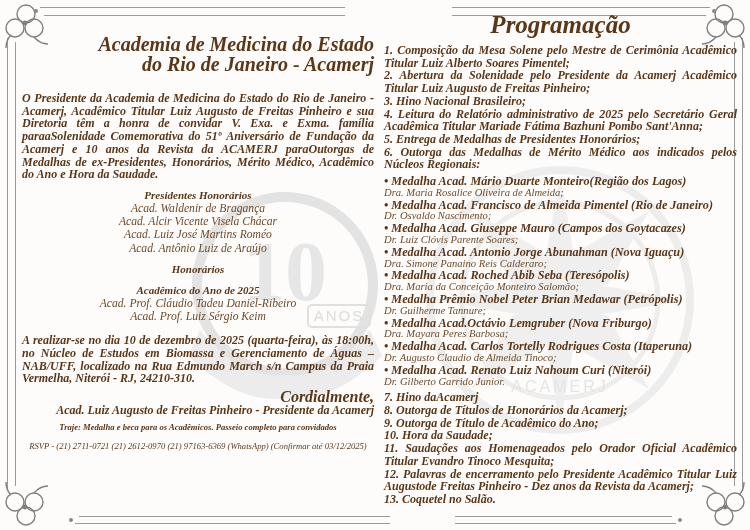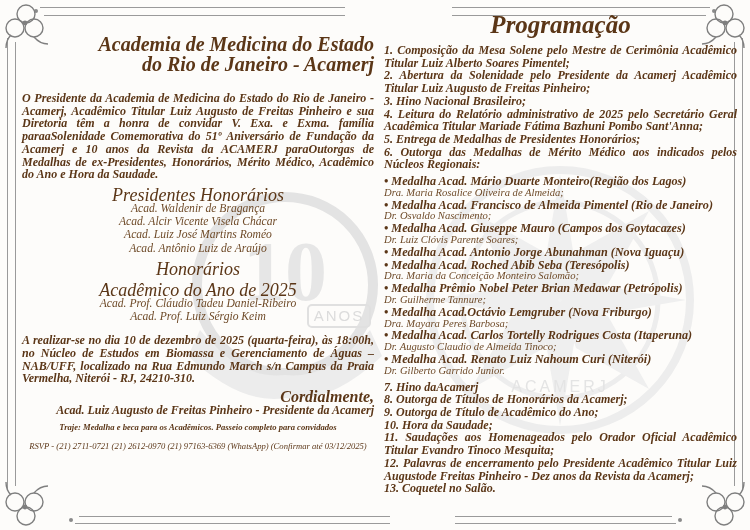--- a/index.html
+++ b/index.html
@@ -30,21 +30,21 @@
     text-align:right;font-weight:bold;font-style:italic;
     font-size:20px;line-height:20px;margin-bottom:18px;
   }
   .para{
     font-weight:bold;font-style:italic;
     font-size:12px;line-height:12.7px;
     text-align:justify;text-justify:inter-word;
   }
   .sec{text-align:center;}
   .sec-heading{
-    font-weight:normal;font-style:italic;font-size:18px;line-height:14px;margin-top:7px;text-align:center;
+    font-weight:bold;font-style:italic;font-size:11px;line-height:14px;margin-top:7px;text-align:center;
   }
   .name{
     font-style:italic;font-size:11.6px;line-height:13.2px;color:#6e4a28;
   }
   .venue{margin-top:11px;}
   .closing{margin-top:5px;text-align:right;font-weight:bold;font-style:italic;font-size:16px;line-height:13px;}
   .signature{text-align:right;font-weight:bold;font-style:italic;font-size:12px;line-height:14px;}
   .dress{margin-top:5px;text-align:center;font-weight:bold;font-style:italic;font-size:8.6px;line-height:10px;}
   .rsvp{margin-top:9px;text-align:center;font-weight:normal;font-style:italic;font-size:8.6px;line-height:10px;}
   .prog-title{
@@ -218,20 +218,21 @@
           <div class="medal-recipient">Dr. Osvaldo Nascimento;</div>
         </div>
 
         <div>
           <div class="medal-line">• Medalha Acad. Giuseppe Mauro (Campos dos Goytacazes)</div>
           <div class="medal-recipient">Dr. Luiz Clóvis Parente Soares;</div>
         </div>
 
         <div>
           <div class="medal-line">• Medalha Acad. Antonio Jorge Abunahman (Nova Iguaçu)</div>
+          <div class="medal-recipient">Dra. Simone Panaino Reis Calderaro;</div>
         </div>
 
         <div>
           <div class="medal-line">• Medalha Acad. Roched Abib Seba (Teresópolis)</div>
           <div class="medal-recipient">Dra. Maria da Conceição Monteiro Salomão;</div>
         </div>
 
         <div>
           <div class="medal-line">• Medalha Prêmio Nobel Peter Brian Medawar (Petrópolis)</div>
           <div class="medal-recipient">Dr. Guilherme Tannure;</div>

